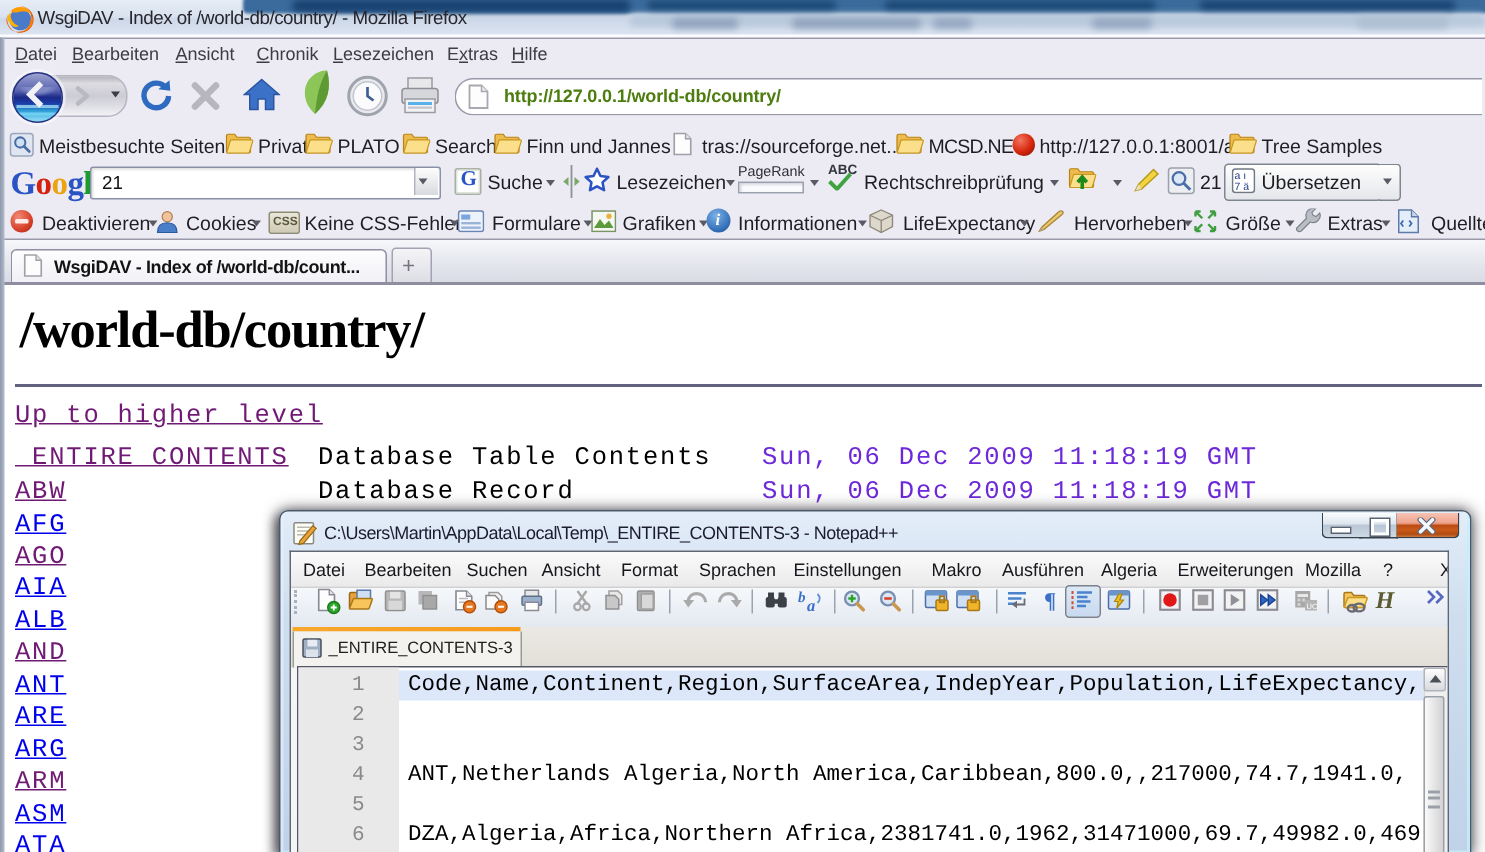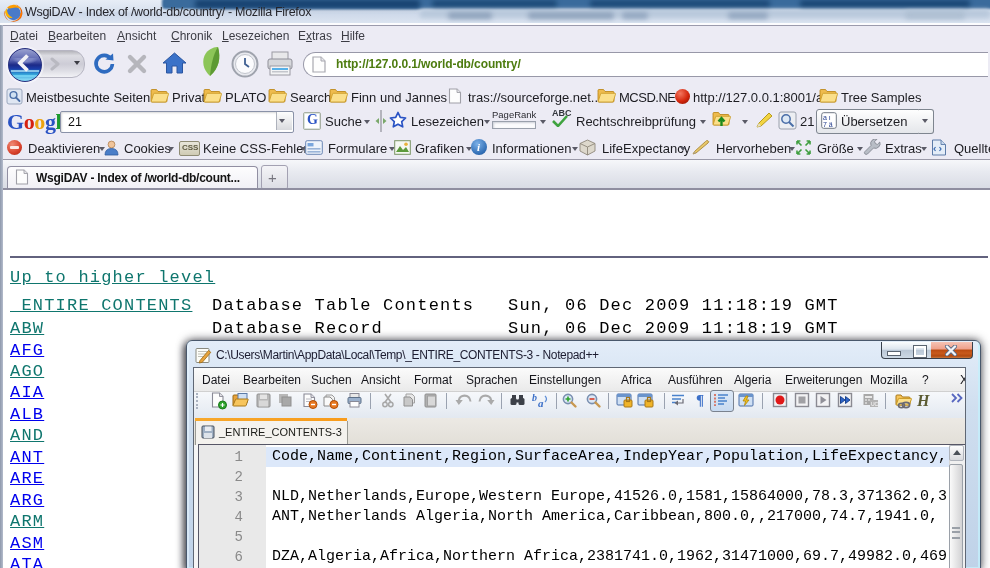--- a/index.html
+++ b/index.html
@@ -23,24 +23,24 @@
   #urltext{left:336px;top:57px;font-size:12px;font-weight:bold;color:#4d7c0f;letter-spacing:-0.1px;}
   
   #content{left:0;top:190px;width:990px;height:378px;background:#fff;}
   
   #tabbar-bottom{left:0;top:188px;width:990px;height:2px;background:#8f8ea0;}
   h1#dirtitle{position:absolute;left:13px;top:200px;margin:0;font-family:"Liberation Serif",serif;font-size:35px;font-weight:bold;color:#000;letter-spacing:-0.8px;}
   #rule{left:10px;top:256px;width:978px;height:2px;background:#62627e;}
   .mono{font-family:"Liberation Mono",monospace;font-size:17px;letter-spacing:1.2px;white-space:pre;}
   .row{position:absolute;left:10px;}
   .lnk{text-decoration:underline;text-underline-offset:1px;}
-  .v{color:#0f766e;}
+  .v{color:#701a75;}
   .b{color:#0000EE;}
   .cell2{position:absolute;left:202px;color:#000;}
-  .cell3{position:absolute;left:498px;color:#000000;}
+  .cell3{position:absolute;left:498px;color:#6d28d9;}
   
   #npp{left:186px;top:340px;width:793px;height:228px;border-radius:6px 6px 0 0;
     background:linear-gradient(to bottom,#e3edf9 0%,#cfdeef 30%,#bfd2e8 100%);
     border:1px solid #49586c;box-shadow:0 0 10px rgba(15,15,25,.72), -3px 3px 7px rgba(15,15,25,.5), inset -2px -2px 0 rgba(195,240,252,.75), inset 2px 0 0 rgba(230,245,255,.6);}
   #npp-client{position:absolute;left:6px;top:26px;width:771px;height:202px;background:#f5f5f5;border:1px solid #5f6774;border-bottom:none;overflow:hidden;}
   .nm{position:absolute;top:5px;font-size:12px;color:#16161c;}
   .nnum{position:absolute;font-family:"Liberation Mono",monospace;font-size:14px;color:#8a8a8a;width:44px;text-align:right;}
   .nline{position:absolute;left:73px;font-family:"Liberation Mono",monospace;font-size:15px;color:#000;white-space:pre;}
   .ti{position:absolute;top:24px;width:17px;height:17px;}
   svg.ti{overflow:visible;}
@@ -360,20 +360,21 @@
         <path d="M9 1 L9 4.5 L12.5 4.5" fill="#e4e4e8" stroke="#a0a0a8" stroke-width="0.9"></path>
       </svg>
     <span class="abs" style="left:36px;top:171px;font-size:12px;font-weight:bold;color:#141414;letter-spacing:-0.25px;">WsgiDAV - Index of /world-db/count...</span>
     <div class="abs" style="left:261px;top:165px;width:25px;height:23px;background:linear-gradient(to bottom,#f4f4f7,#dcdde4);border:1px solid #a3a1b2;border-radius:3px;"></div>
     <span class="abs" style="left:268px;top:169px;font-size:15px;color:#77767f;">+</span>
   </div>
 
   <div class="abs" id="content"></div>
   <div class="abs" id="tabbar-bottom"></div>
 
+  <h1 id="dirtitle">/world-db/country/</h1>
   <div class="abs" id="rule"></div>
   <div id="filelist" class="mono">
     <div class="row" style="top:268px;"><span class="lnk v">Up to higher level</span></div>
     <div class="row" style="top:296px;"><span class="lnk v"> ENTIRE CONTENTS</span><span class="cell2">Database Table Contents</span><span class="cell3">Sun, 06 Dec 2009 11:18:19 GMT</span></div>
     <div class="row" style="top:319px;"><span class="lnk v">ABW</span><span class="cell2">Database Record</span><span class="cell3">Sun, 06 Dec 2009 11:18:19 GMT</span></div>
     <div class="row" style="top:341px;"><span class="lnk b">AFG</span><span class="cell2">Database Record</span><span class="cell3">Sun, 06 Dec 2009 11:18:19 GMT</span></div>
     <div class="row" style="top:362px;"><span class="lnk v">AGO</span><span class="cell2">Database Record</span></div>
     <div class="row" style="top:383px;"><span class="lnk b">AIA</span><span class="cell2">Database Record</span></div>
     <div class="row" style="top:405px;"><span class="lnk b">ALB</span><span class="cell2">Database Record</span></div>
     <div class="row" style="top:426px;"><span class="lnk v">AND</span><span class="cell2">Database Record</span></div>
@@ -409,21 +410,21 @@
     <div id="npp-client">
 
       <div class="abs" style="left:0;top:0;width:771px;height:23px;background:linear-gradient(to bottom,#fbfbfb,#eaeaea);border-bottom:1px solid #d0d0d0;"></div>
       <span class="nm" style="left:8px;">Datei</span>
       <span class="nm" style="left:49px;">Bearbeiten</span>
       <span class="nm" style="left:117px;">Suchen</span>
       <span class="nm" style="left:167px;">Ansicht</span>
       <span class="nm" style="left:220px;">Format</span>
       <span class="nm" style="left:272px;">Sprachen</span>
       <span class="nm" style="left:335px;">Einstellungen</span>
-      <span class="nm" style="left:427px;">Africa</span>
+      <span class="nm" style="left:427px;">Makro</span>
       <span class="nm" style="left:474px;">Ausführen</span>
       <span class="nm" style="left:540px;">Algeria</span>
       <span class="nm" style="left:591px;">Erweiterungen</span>
       <span class="nm" style="left:676px;">Mozilla</span>
       <span class="nm" style="left:728px;">?</span>
       <span class="nm" style="left:766px;">X</span>
 
       <div class="abs" style="left:0;top:24px;width:771px;height:27px;background:linear-gradient(to bottom,#f6f8fb,#e2e8f0);"></div>
       <div id="npptools">
         <div class="abs" style="left:2px;top:25px;width:3px;height:16px;border-left:2px dotted #aab2c0;"></div>
@@ -590,21 +591,20 @@
       <div id="nppnums">
         <span class="nnum" style="top:4px;">1</span>
         <span class="nnum" style="top:24px;">2</span>
         <span class="nnum" style="top:44px;">3</span>
         <span class="nnum" style="top:64px;">4</span>
         <span class="nnum" style="top:84px;">5</span>
         <span class="nnum" style="top:104px;">6</span>
       </div>
       <div id="npplines" style="position:absolute;left:0;top:0;width:750px;height:126px;overflow:hidden;">
         <span class="nline" style="top:3px;">Code,Name,Continent,Region,SurfaceArea,IndepYear,Population,LifeExpectancy,</span>
-        <span class="nline" style="top:43px;">NLD,Netherlands,Europe,Western Europe,41526.0,1581,15864000,78.3,371362.0,3</span>
         <span class="nline" style="top:63px;">ANT,Netherlands Algeria,North America,Caribbean,800.0,,217000,74.7,1941.0,</span>
         <span class="nline" style="top:103px;">DZA,Algeria,Africa,Northern Africa,2381741.0,1962,31471000,69.7,49982.0,469</span>
       </div>
         <div class="abs" style="left:750px;top:0;width:15px;height:126px;background:#f0f0f0;border-left:1px solid #d8d8d8;"></div>
         <div class="abs" style="left:750px;top:0;width:15px;height:16px;background:linear-gradient(to bottom,#fdfdfd,#d8dade);border:1px solid #b0b4bc;box-sizing:border-box;border-radius:2px;"></div>
         <div class="abs" style="left:753.5px;top:5px;width:0;height:0;border-left:4px solid transparent;border-right:4px solid transparent;border-bottom:5px solid #4a5058;"></div>
         <div class="abs" style="left:750px;top:19px;width:14px;height:107px;background:linear-gradient(to right,#fafafa,#d2d2d4);border:1px solid #9aa0a8;border-radius:2px;box-sizing:border-box;"></div>
         <div class="abs" style="left:753px;top:82px;width:8px;height:8px;border-top:2px solid #9aa0a8;border-bottom:2px solid #9aa0a8;">
             <div style="margin-top:2px;height:2px;background:#9aa0a8;"></div>
           </div>

